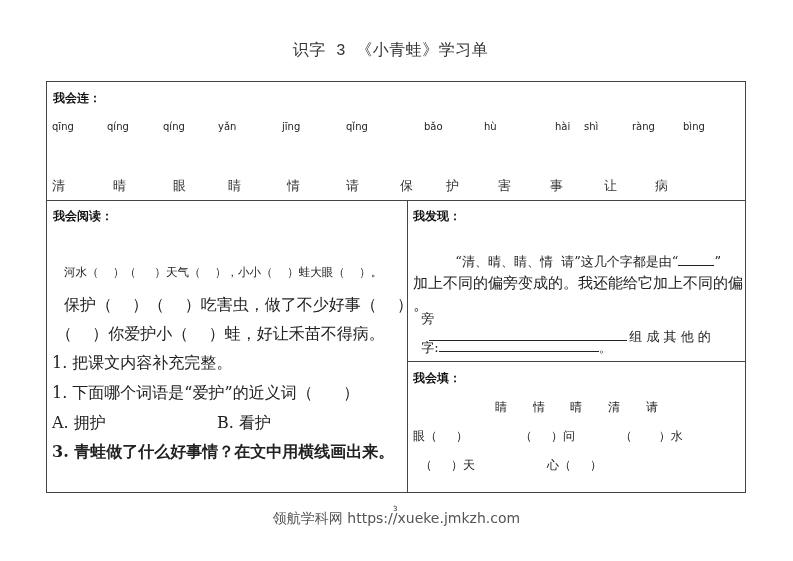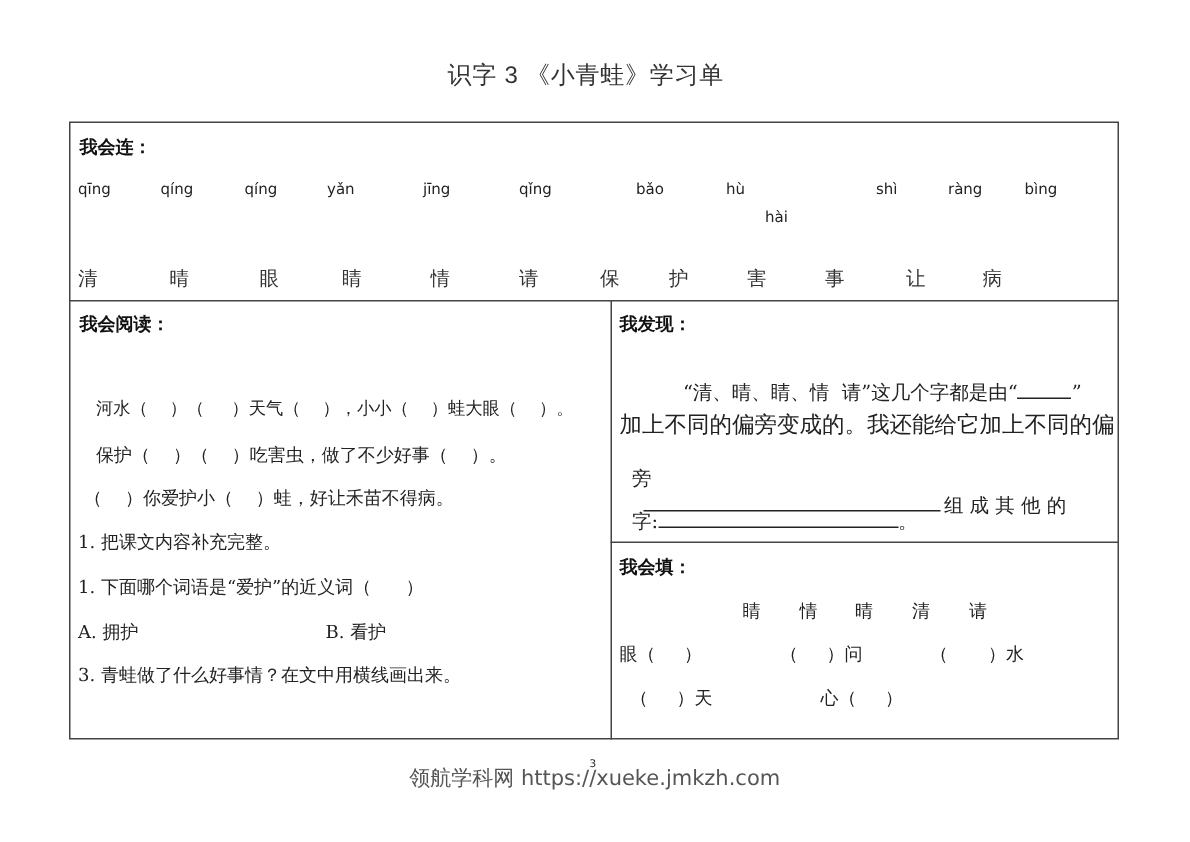--- a/index.html
+++ b/index.html
@@ -1,29 +1,29 @@
 <!DOCTYPE html>
 <html><head>
 <meta charset="utf-8">
 <style>
   html, body { margin:0; padding:0; background:#ffffff; }
   body { width:793px; height:561px; position:relative; overflow:hidden;
          font-family:"DejaVu Serif", serif; color:#222; }
   .title { position:absolute; top:40px; left:0; width:781px; text-align:center;
-           font-family:Liberation Sans, sans-serif; font-size:16px; color:#333; letter-spacing:0.5px; }
+           font-family:Liberation Mono, monospace; font-size:16px; color:#333; letter-spacing:0.5px; }
   .sheet { position:absolute; left:46px; top:81px; width:700px; height:412px;
            border:1.5px solid #444; box-sizing:border-box; }
   .hline { position:absolute; height:0; border-top:1.5px solid #444; }
   .vline { position:absolute; width:0; border-left:1.5px solid #444; }
   .heading { position:absolute; font-family:"DejaVu Sans", sans-serif; font-weight:bold;
              font-size:12px; color:#111; }
   .pinyin { position:absolute; top:121px; font-family:"DejaVu Sans", sans-serif;
             font-size:10px; color:#222; }
   .hanzi { position:absolute; top:177px; font-size:13px; color:#333; }
-  .line { position:absolute; font-size:12px; color:#222; white-space:pre; }
+  .line { position:absolute; font-size:16px; color:#222; white-space:pre; }
   .fill { position:absolute; font-size:12px; color:#222; white-space:pre; }
   .blank { display:inline-block; border-bottom:1px solid #222; height:12px; vertical-align:baseline; }
   .footer { position:absolute; top:510px; left:0; width:793px; text-align:center;
             font-family:"DejaVu Sans", sans-serif; font-size:14px; color:#555; }
   .pagenum { position:absolute; top:505px; left:393px; font-family:"DejaVu Sans", sans-serif;
              font-size:7px; color:#222; }
 </style>
 </head>
 <body>
 
@@ -37,21 +37,21 @@
 <div class="heading" style="left:53px; top:90px;text-align:right;">我会连：</div>
 <div>
   <span class="pinyin" style="left:52px;">qīng</span>
   <span class="pinyin" style="left:107px;">qíng</span>
   <span class="pinyin" style="left:163px;">qíng</span>
   <span class="pinyin" style="left:218px;">yǎn</span>
   <span class="pinyin" style="left:282px;">jīng</span>
   <span class="pinyin" style="left:346px;">qǐng</span>
   <span class="pinyin" style="left:424px;">bǎo</span>
   <span class="pinyin" style="left:484px;">hù</span>
-  <span class="pinyin" style="left:510px;margin-top:19px;">hài</span>
+  <span class="pinyin" style="left:555px;">hài</span>
   <span class="pinyin" style="left:584px;">shì</span>
   <span class="pinyin" style="left:632px;">ràng</span>
   <span class="pinyin" style="left:683px;">bìng</span>
 </div>
 <div>
   <span class="hanzi" style="left:52px;">清</span>
   <span class="hanzi" style="left:113px;">晴</span>
   <span class="hanzi" style="left:173px;">眼</span>
   <span class="hanzi" style="left:228px;">睛</span>
   <span class="hanzi" style="left:287px;">情</span>
@@ -65,21 +65,21 @@
 </div>
 
 <div class="heading" style="left:53px; top:208px;">我会阅读：</div>
 <div class="line" style="left:64px; top:265px; font-size:11.5px;text-align:right;">河水（    ）（     ）天气（    ），小小（    ）蛙大眼（    ）。</div>
 <div class="line" style="left:64px; top:295px;">保护（    ）（    ）吃害虫，做了不少好事（    ）。</div>
 <div class="line" style="left:56px; top:324px;">（    ）你爱护小（    ）蛙，好让禾苗不得病。</div>
 <div class="line" style="left:52px; top:353px;">1. 把课文内容补充完整。</div>
 <div class="line" style="left:52px; top:383px;">1. 下面哪个词语是“爱护”的近义词（      ）</div>
 <div class="line" style="left:52px; top:413px;">A. 拥护</div>
 <div class="line" style="left:217px; top:413px;">B. 看护</div>
-<div class="line" style="left:52px; top:442px;">3. 青蛙做了什么好事情？在文中用横线画出来。</div>
+<div class="line" style="left:52px; top:442px;font-weight:bold;">3. 青蛙做了什么好事情？在文中用横线画出来。</div>
 
 <div class="heading" style="left:413px; top:208px;">我发现：</div>
 <div class="line" style="left:447px; top:238px; font-size:13px;">
   <span>“清、晴、睛、情  请”这几个字都是由“</span><span class="blank" style="width:36px;"></span><span>”</span>
 </div>
 <div class="line" style="left:413px; top:274px; font-size:15px;text-align:center;">加上不同的偏旁变成的。我还能给它加上不同的偏</div>
 <div class="line" style="left:413px; top:295px; font-size:13px;">
   <span>旁</span>
   <span class="blank" style="width:198px; margin-left:8px;"></span><span style="margin-left:2px;">组 成 其 他 的</span>
 </div>

